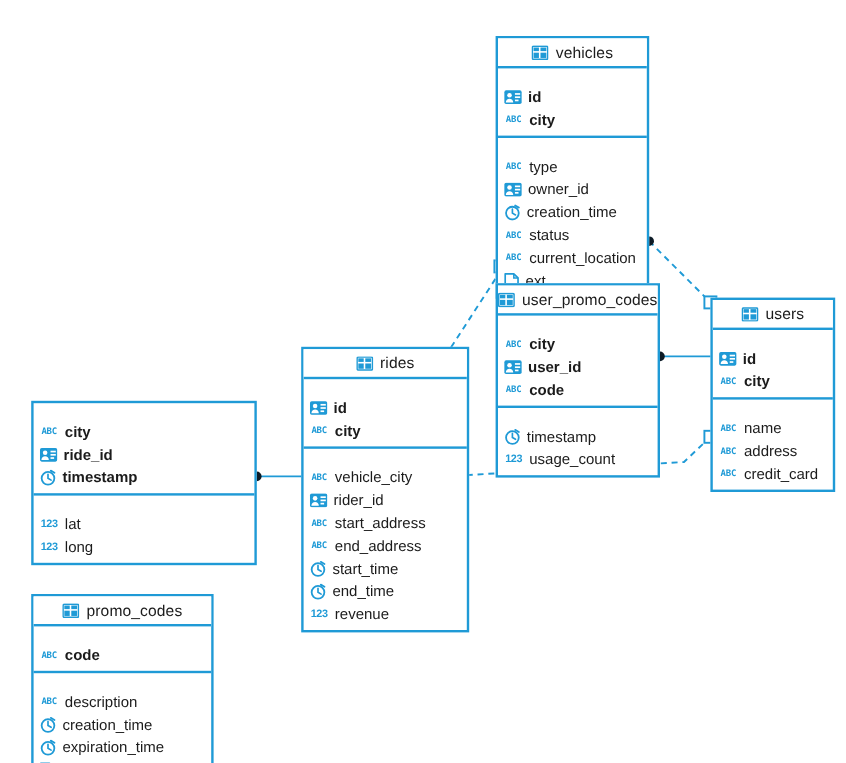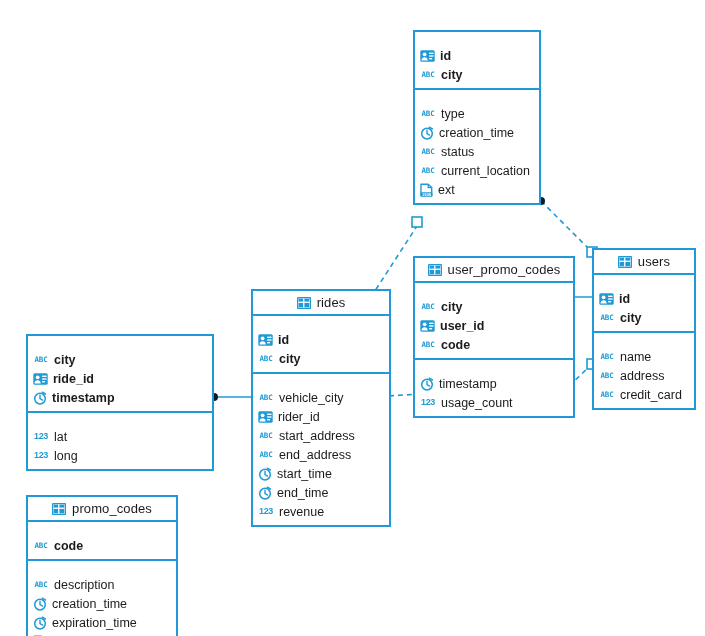--- a/index.html
+++ b/index.html
@@ -74,20 +74,32 @@
       <g>
         <path d="M 550 297 L 594 297" fill="none" stroke="#1f9ad6" stroke-width="1.6"></path>
         <circle cx="550" cy="297" r="4" fill="#0d1b26"></circle>
       </g>
       <g>
         <path d="M 214 397 L 253 397" fill="none" stroke="#1f9ad6" stroke-width="1.6"></path>
         <circle cx="214" cy="397" r="4" fill="#0d1b26"></circle>
       </g>
     </svg>
 <div class="table" style="left: 413px; top: 30px; width: 128px;">
+      <div class="thead">
+        <span class="ico">
+          <svg width="14" height="12" viewBox="0 0 14 12">
+            <rect x="0.5" y="0.5" width="13" height="11" rx="1.2" fill="#ffffff" stroke="#1f9ad6" stroke-width="1.4"></rect>
+            <rect x="1.6" y="1.6" width="4.5" height="3" fill="#1f9ad6"></rect>
+            <rect x="7.4" y="1.6" width="4.9" height="3" fill="#1f9ad6"></rect>
+            <rect x="1.6" y="5.9" width="4.5" height="4.4" fill="#1f9ad6"></rect>
+            <rect x="7.4" y="5.9" width="4.9" height="4.4" fill="#1f9ad6"></rect>
+          </svg>
+        </span>
+        <span class="ttitle">vehicles</span>
+      </div>
       <div class="sect pk">
         <div class="row key">
           <span class="ico">
             <svg width="15" height="12" viewBox="0 0 15 12">
               <rect x="0.3" y="0.3" width="14.4" height="11.4" rx="1.5" fill="#1f9ad6"></rect>
               <circle cx="4.6" cy="4.3" r="1.9" fill="#ffffff"></circle>
               <path d="M1.5 10.4c0-1.9 1.4-3.1 3.1-3.1s3.1 1.2 3.1 3.1z" fill="#ffffff"></path>
               <rect x="9.1" y="2.6" width="4.4" height="1.4" fill="#ffffff"></rect>
               <rect x="9.1" y="5.3" width="4.4" height="1.4" fill="#ffffff"></rect>
               <rect x="9.1" y="8.0" width="3.0" height="1.4" fill="#ffffff"></rect>
@@ -101,20 +113,33 @@
           </span>
           <span class="fname">city</span>
         </div>
       </div>
       <div class="sect">
         <div class="row">
           <span class="ico">
             <span class="abc-ico">ABC</span>
           </span>
           <span class="fname">type</span>
+        </div>
+        <div class="row">
+          <span class="ico">
+            <svg width="15" height="12" viewBox="0 0 15 12">
+              <rect x="0.3" y="0.3" width="14.4" height="11.4" rx="1.5" fill="#1f9ad6"></rect>
+              <circle cx="4.6" cy="4.3" r="1.9" fill="#ffffff"></circle>
+              <path d="M1.5 10.4c0-1.9 1.4-3.1 3.1-3.1s3.1 1.2 3.1 3.1z" fill="#ffffff"></path>
+              <rect x="9.1" y="2.6" width="4.4" height="1.4" fill="#ffffff"></rect>
+              <rect x="9.1" y="5.3" width="4.4" height="1.4" fill="#ffffff"></rect>
+              <rect x="9.1" y="8.0" width="3.0" height="1.4" fill="#ffffff"></rect>
+            </svg>
+          </span>
+          <span class="fname">owner_id</span>
         </div>
         <div class="row">
           <span class="ico">
             <svg width="14" height="14" viewBox="0 0 14 14">
               <circle cx="7" cy="7.6" r="5.3" fill="#ffffff" stroke="#1f9ad6" stroke-width="1.5"></circle>
               <path d="M7 4.2 L7 7.6 L9.6 9.1" fill="none" stroke="#1f9ad6" stroke-width="1.4" stroke-linecap="round"></path>
               <path d="M9.3 1.2 L12.4 3.0" fill="none" stroke="#1f9ad6" stroke-width="1.5" stroke-linecap="round"></path>
             </svg>
           </span>
           <span class="fname">creation_time</span>
@@ -137,21 +162,21 @@
               <path d="M1 1.2h7.2l3.5 3.4v8.2H1z" fill="#ffffff" stroke="#1f9ad6" stroke-width="1.4" stroke-linejoin="round"></path>
               <path d="M8.2 1.3v3.4h3.4" fill="none" stroke="#1f9ad6" stroke-width="1.3"></path>
               <rect x="0.6" y="9.3" width="11.8" height="4.2" rx="0.6" fill="#1f9ad6"></rect>
               <text x="6.5" y="12.8" font-family="DejaVu Sans Mono, monospace" font-size="3.9" font-weight="bold" fill="#ffffff" text-anchor="middle">JSON</text>
             </svg>
           </span>
           <span class="fname">ext</span>
         </div>
       </div>
     </div>
-    <div class="table" style="left: 413px; top: 256px; width: 162px;">
+    <div class="table" style="left: 413px; top: 236px; width: 137px;">
       <div class="thead">
         <span class="ico">
           <svg width="14" height="12" viewBox="0 0 14 12">
             <rect x="0.5" y="0.5" width="13" height="11" rx="1.2" fill="#ffffff" stroke="#1f9ad6" stroke-width="1.4"></rect>
             <rect x="1.6" y="1.6" width="4.5" height="3" fill="#1f9ad6"></rect>
             <rect x="7.4" y="1.6" width="4.9" height="3" fill="#1f9ad6"></rect>
             <rect x="1.6" y="5.9" width="4.5" height="4.4" fill="#1f9ad6"></rect>
             <rect x="7.4" y="5.9" width="4.9" height="4.4" fill="#1f9ad6"></rect>
           </svg>
         </span>

